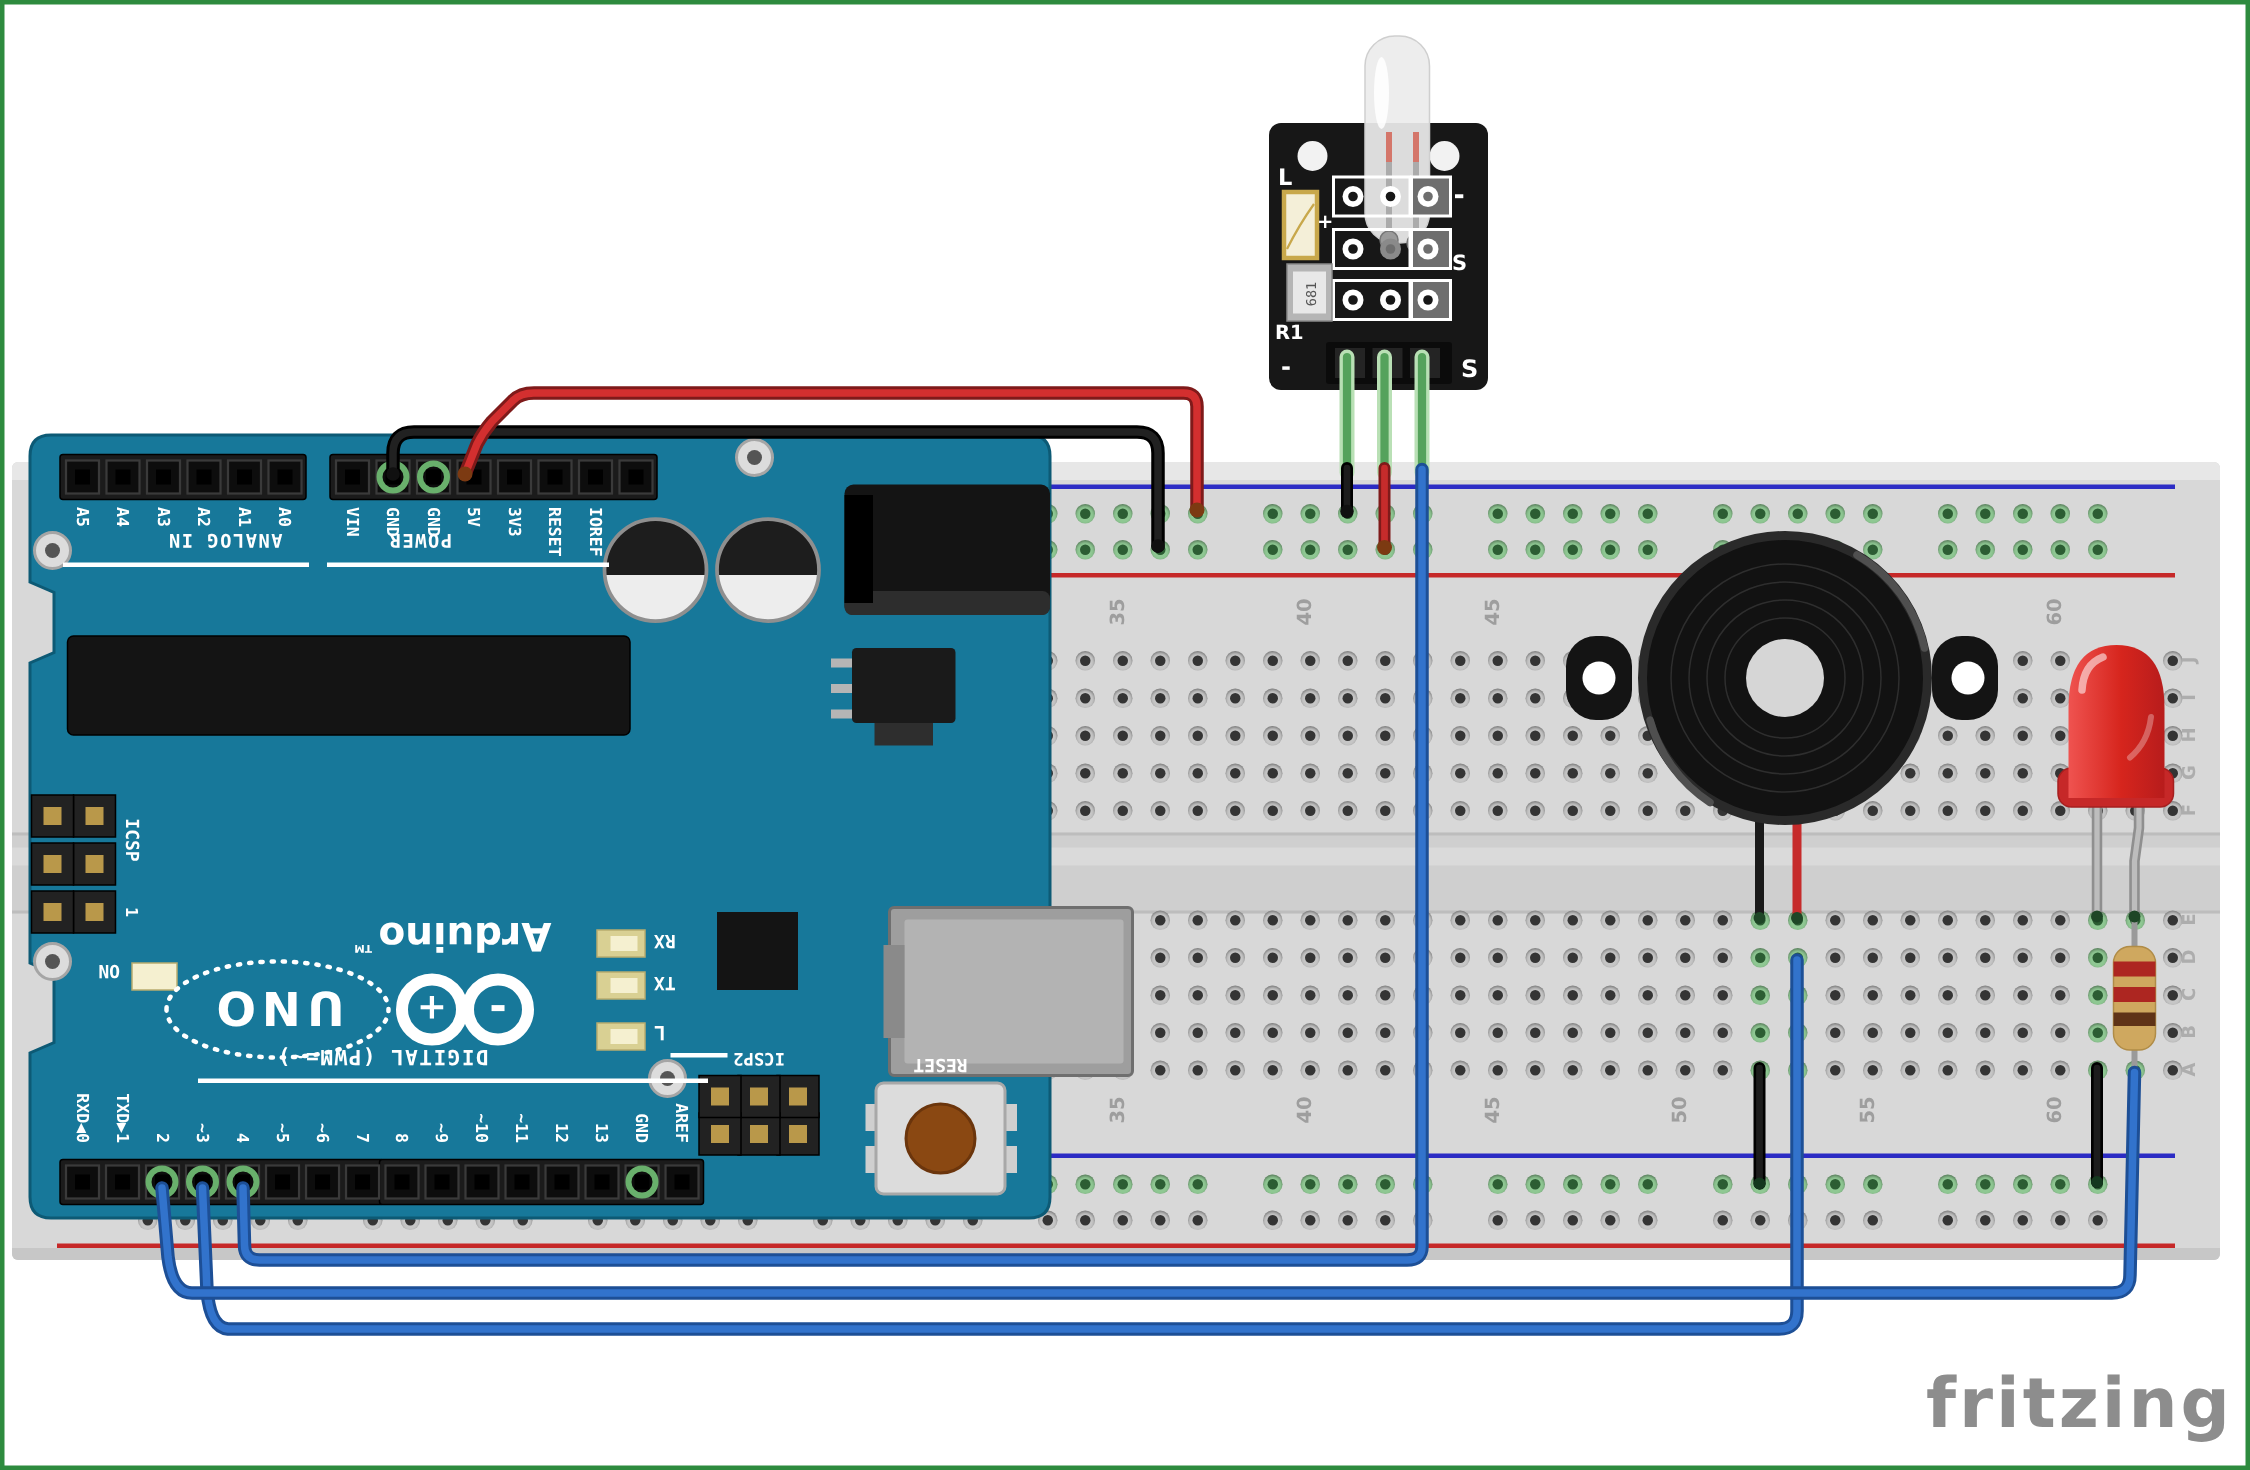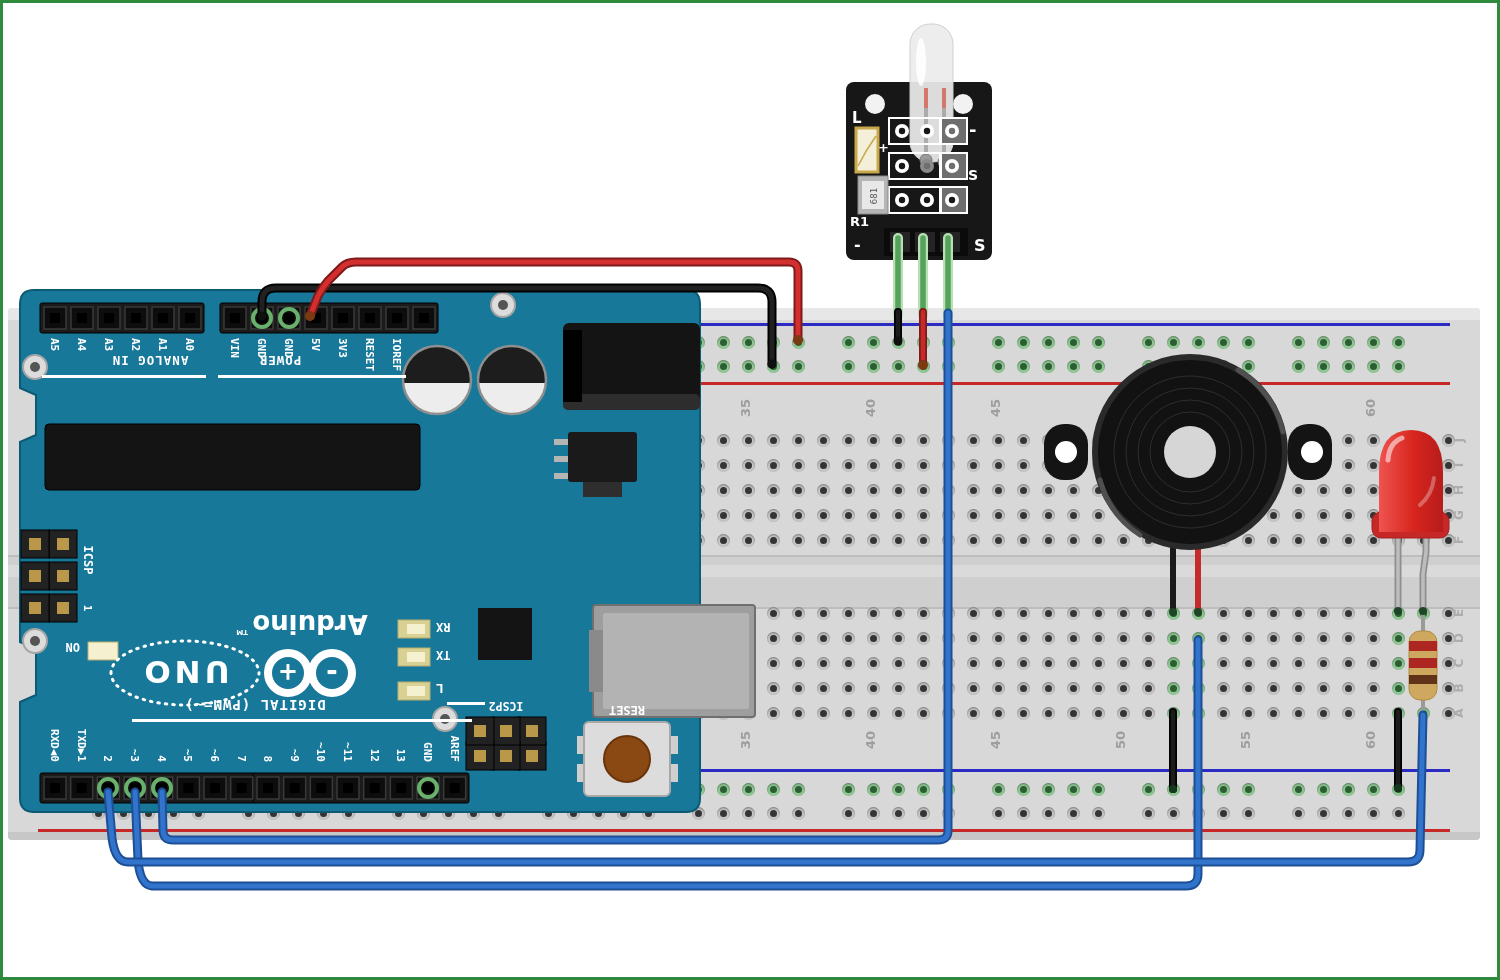--- a/index.html
+++ b/index.html
@@ -1208,14 +1208,15 @@
       <circle cx="798" cy="340" r="5" fill="#7c3a12"></circle>
       <circle cx="923" cy="365" r="5" fill="#7c3a12"></circle>
       <circle cx="262" cy="316" r="4.5" fill="#101010"></circle>
       <circle cx="772" cy="364" r="4.5" fill="#101010"></circle>
       <circle cx="898" cy="341" r="4.5" fill="#101010"></circle>
       <circle cx="1173" cy="789" r="4" fill="#14381e"></circle>
       <circle cx="1398" cy="788" r="4" fill="#14381e"></circle>
     </g>
   </svg>
 
+  <div class="wm" style="color: rgb(141, 141, 141);">fritzing</div>
   <div class="frame" id="frame" style="border-color: rgb(46, 139, 62);"></div>
 </div>
 
 </body></html>

